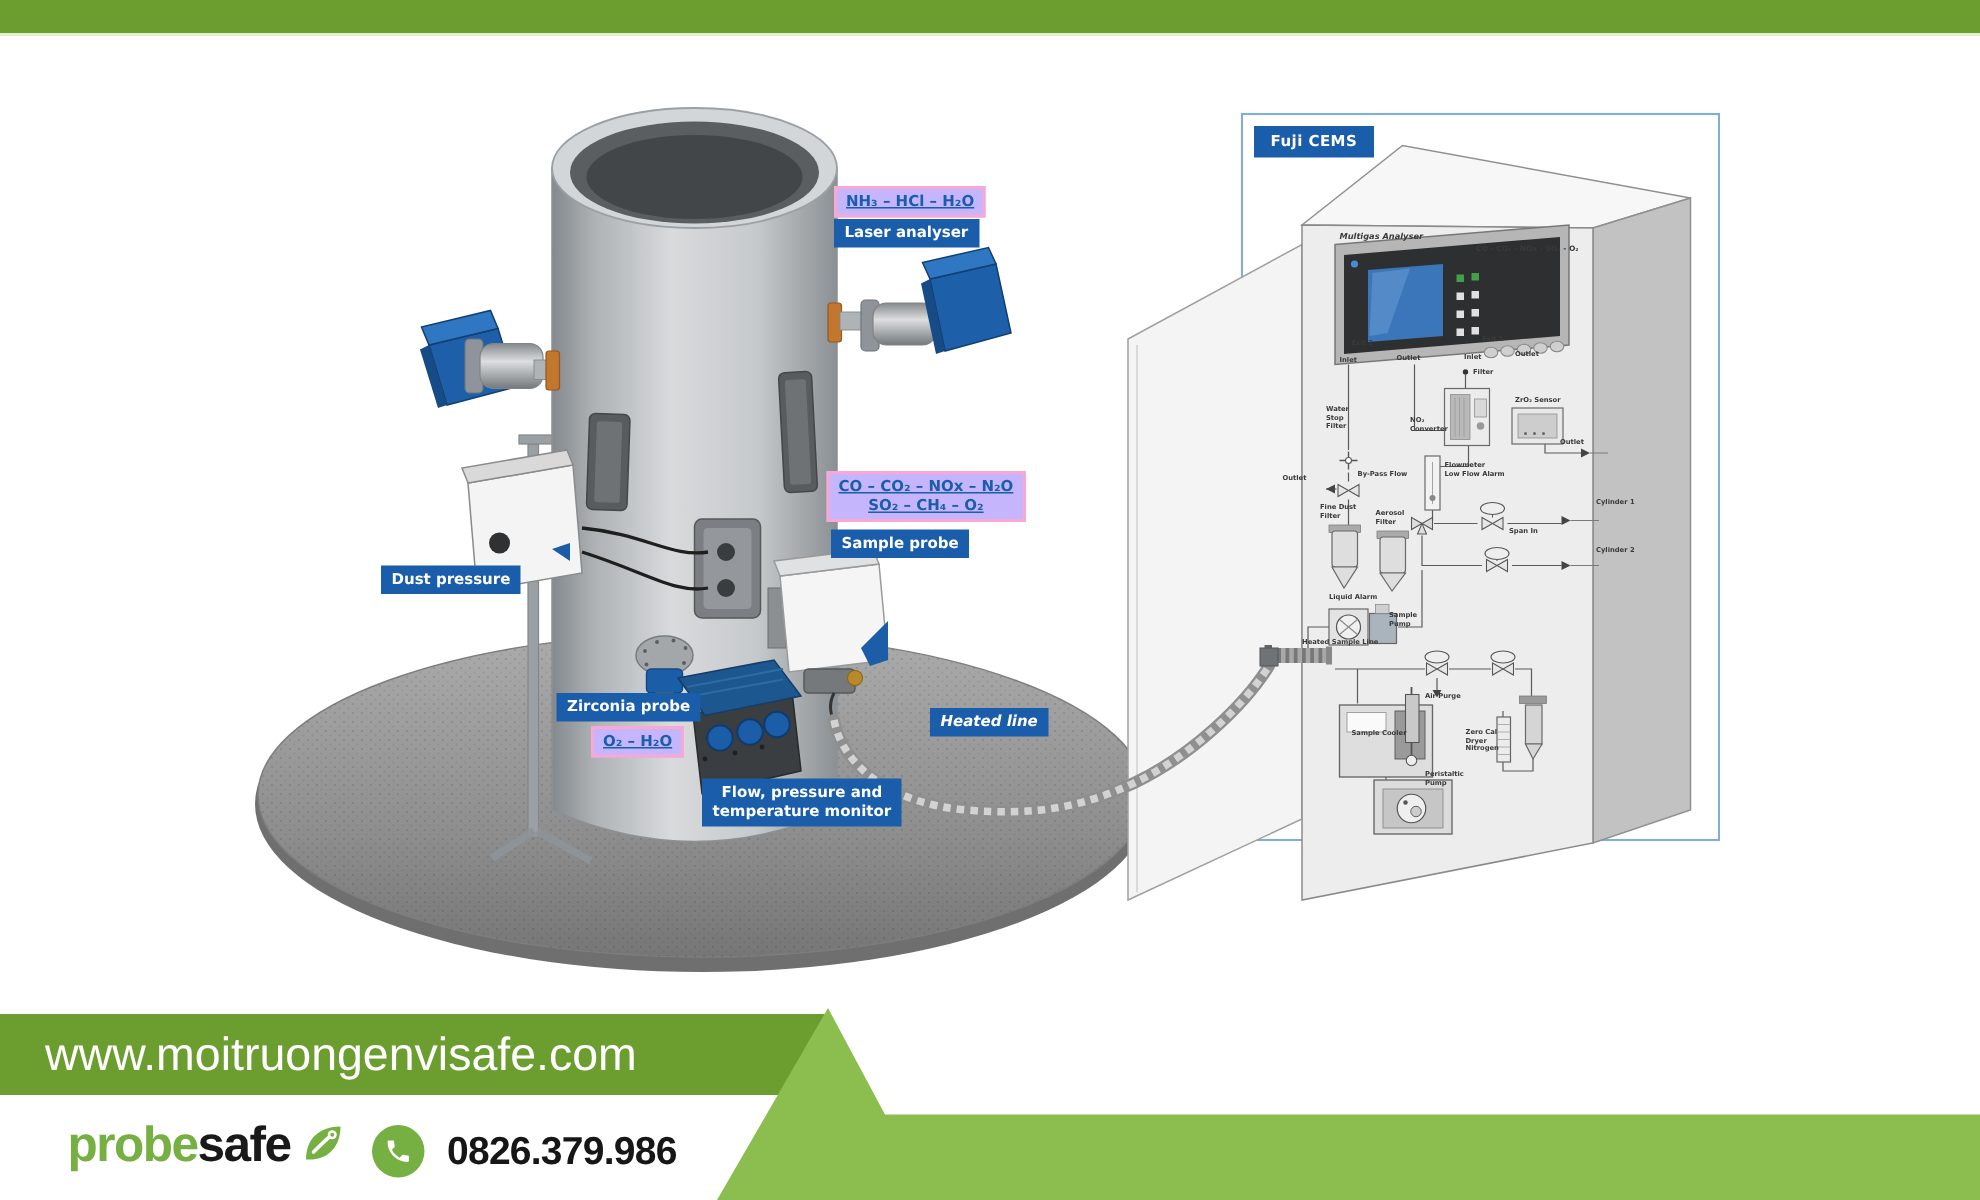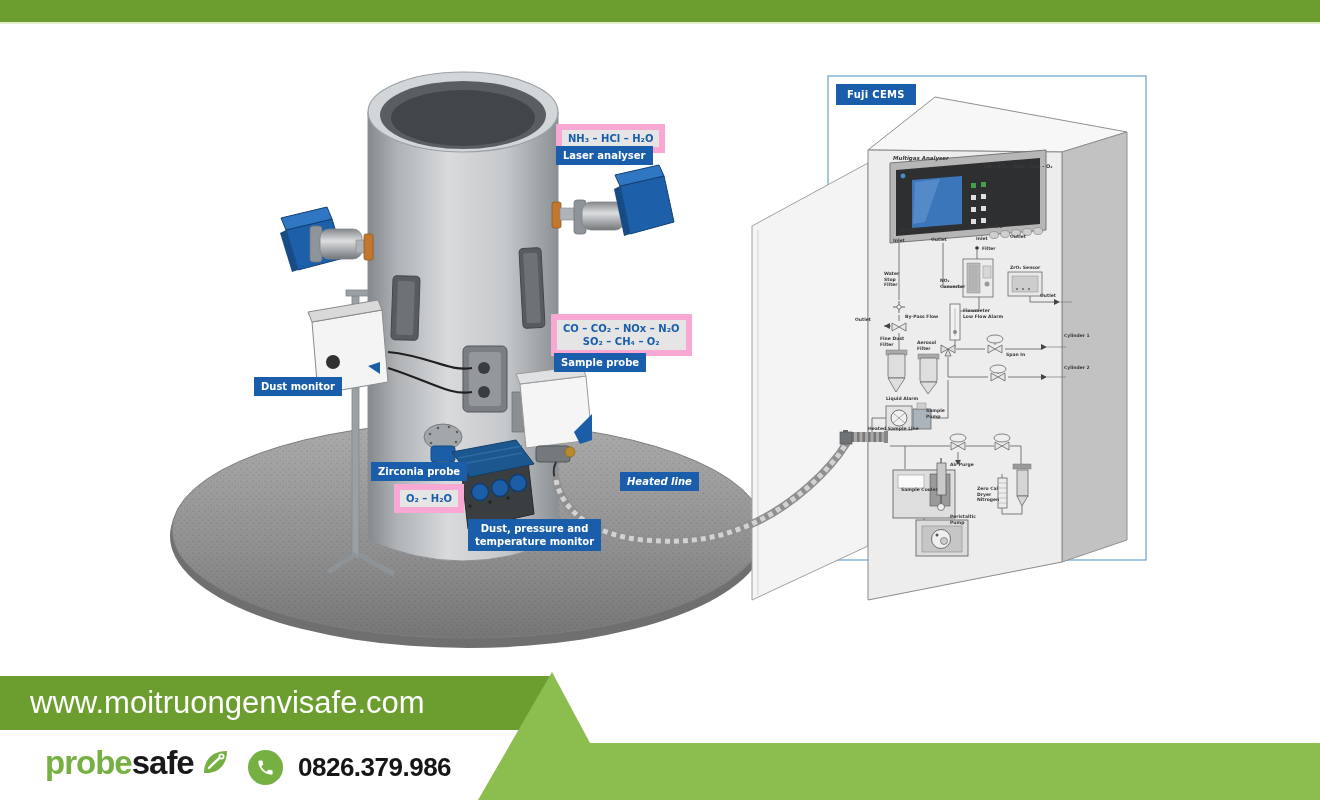--- a/index.html
+++ b/index.html
@@ -8,21 +8,21 @@
   .top-bar{position:absolute;left:0;top:0;width:1320px;height:22px;background:#6b9e2f;
            border-bottom:2px solid #e3efcf;}
   .art{position:absolute;left:0;top:0;width:1320px;height:800px;}
   .art svg{position:absolute;left:0;top:0;}
   .layer{position:absolute;left:0;top:0;width:1320px;height:800px;}
 
   
   .callout{position:absolute;font-weight:bold;font-size:10px;line-height:1.3;
            white-space:nowrap;text-align:center;z-index:6;}
   .callout.solid{background:#1a5dab;color:#ffffff;padding:3px 7px;}
-  .callout.outline{background:#e5e5e5;color:#1a5dab;border:6px solid #f9a8d4;padding:2px 6px;}
+  .callout.outline{background:#c4b5fd;color:#1a5dab;border:2px solid #f9a8d4;padding:2px 6px;text-decoration:underline;}
   .callout.fuji{font-size:10px;padding:4px 11px;letter-spacing:.3px;}
 
   
   .tiny-label{position:absolute;font-weight:bold;font-size:4.5px;line-height:1.25;
               color:#3a3a3a;white-space:nowrap;z-index:6;}
   .tiny-label.t5{font-size:5px;}
   .tiny-label.t55{font-size:5.5px;font-style:italic;}
 
   
   .banner{position:absolute;left:0;top:0;width:1320px;height:644px;pointer-events:none;}
@@ -336,30 +336,30 @@
           <div>Laser analyser</div>
         </div>
         <div class="callout outline" style="left: 551px; top: 314px;">
           <div>CO – CO₂ – NOx – N₂O</div>
           <div>SO₂ – CH₄ – O₂</div>
         </div>
         <div class="callout solid" style="left: 554px; top: 353px;">
           <div>Sample probe</div>
         </div>
         <div class="callout solid" style="left: 254px; top: 377px;">
-          <div>Dust monitor</div>
+          <div>Dust pressure</div>
         </div>
         <div class="callout solid" style="left: 371px; top: 462px;">
           <div>Zirconia probe</div>
         </div>
         <div class="callout outline" style="left: 394px; top: 484px;">
           <div>O₂ – H₂O</div>
         </div>
         <div class="callout solid" style="left: 468px; top: 519px;">
-          <div>Dust, pressure and</div>
+          <div>Flow, pressure and</div>
           <div>temperature monitor</div>
         </div>
         <div class="callout solid" style="left: 620px; top: 472px; font-style: italic;">
           <div>Heated line</div>
         </div>
         <div class="callout solid fuji" style="left: 836px; top: 84px;">
           <div>Fuji CEMS</div>
         </div>
       </div>
     <div class="layer">

